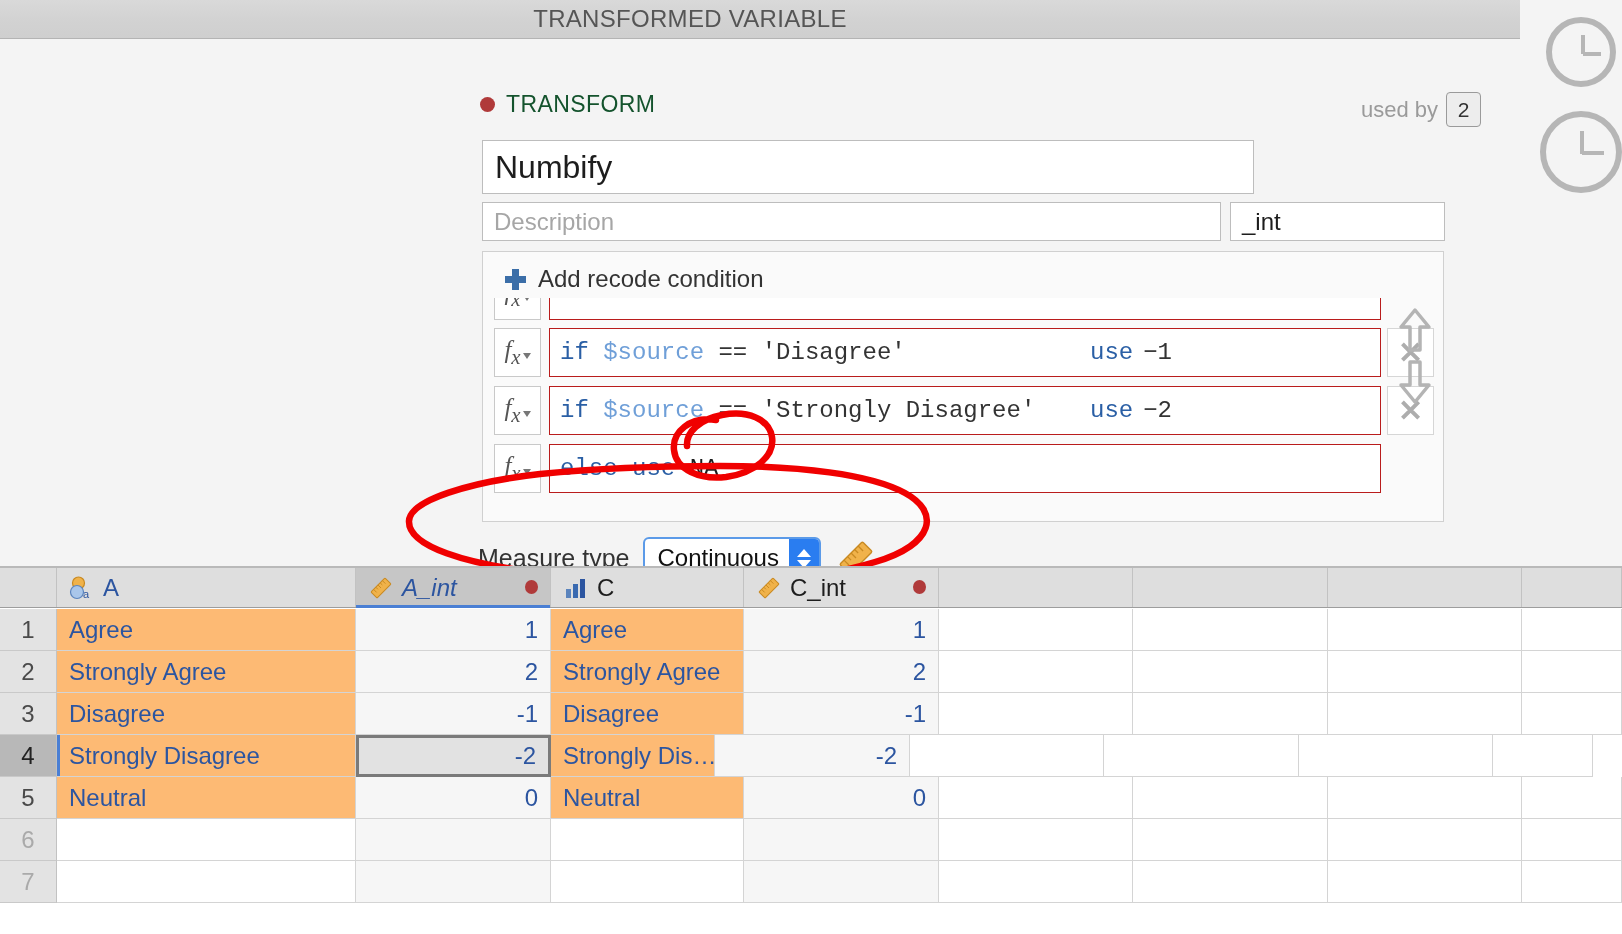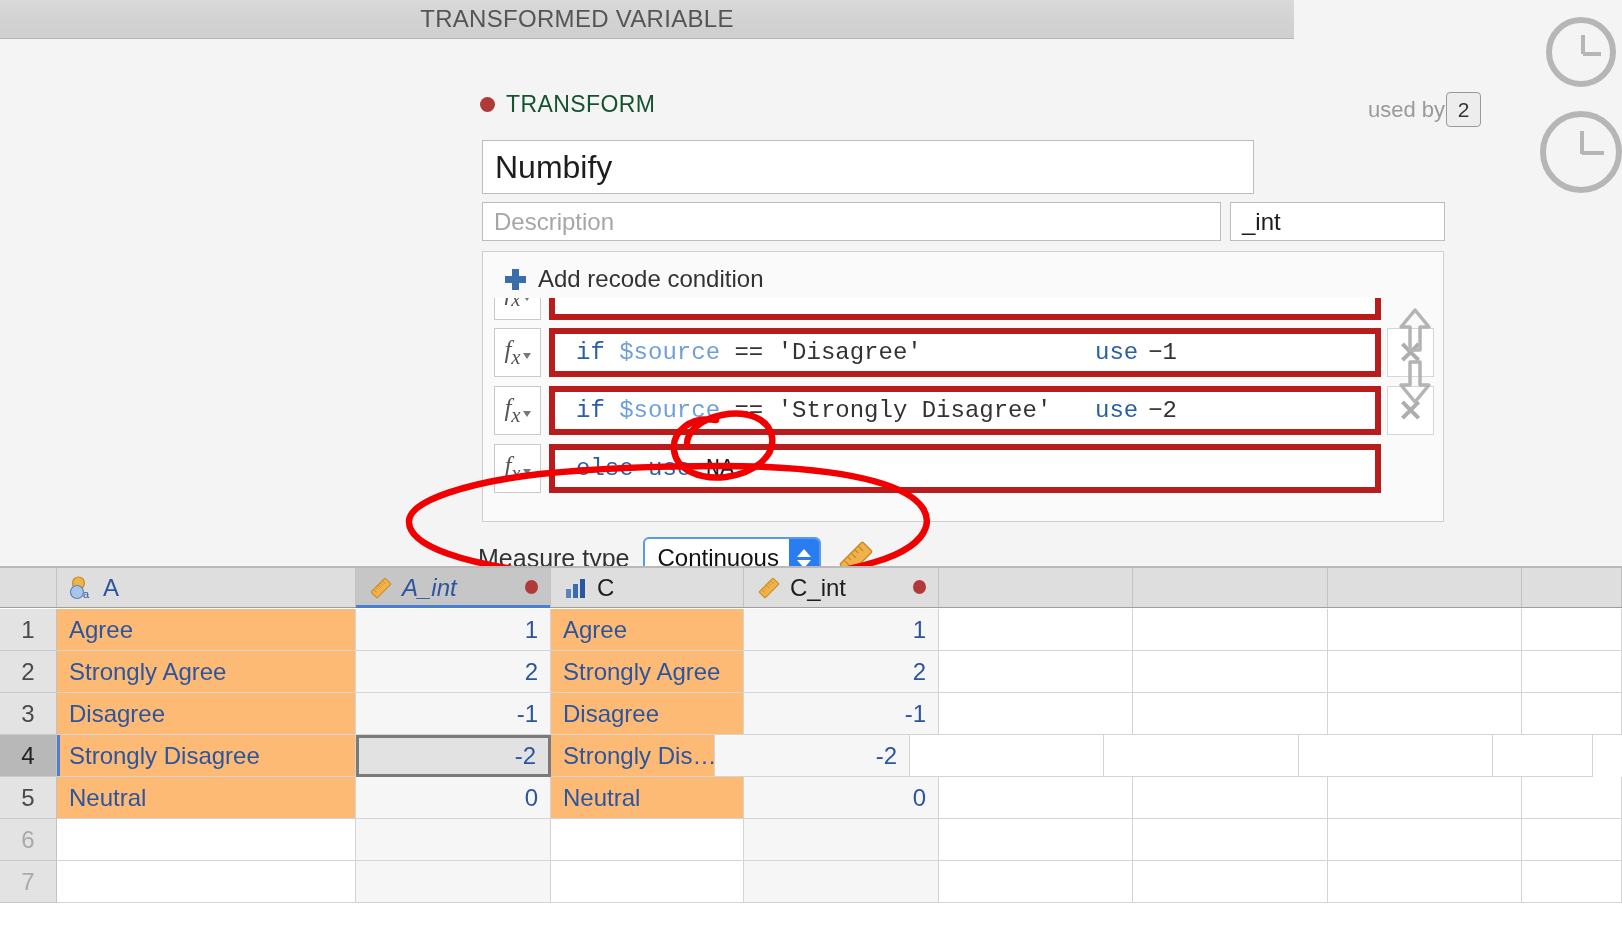--- a/index.html
+++ b/index.html
@@ -6,21 +6,21 @@
   html, body {
     width: 1622px; height: 934px;
     overflow: hidden;
     font-family: "Liberation Sans", sans-serif;
     background: #f4f4f4;
   }
   #root { position: relative; width: 1622px; height: 934px; }
 
   
   .titlebar {
-    position: absolute; left: 0; top: 0; width: 1294px; height: 39px;
+    position: absolute; left: 0; top: 0; width: 1520px; height: 39px;
     background: linear-gradient(to bottom, #d9d9d9 0%, #d2d2d2 55%, #cfcfcf 100%);
     border-bottom: 1px solid #b4b4b4;
   }
   .titlebar .title {
     position: absolute; left: 0; right: 0; top: 5px;
     text-align: center;
     font-size: 24px; color: #555; letter-spacing: 0.3px;
     padding-right: 140px;
   }
 
@@ -45,21 +45,21 @@
   .dot-red {
     width: 15px; height: 15px; border-radius: 50%;
     background: #b03a3a;
   }
   .transform-head .label {
     font-size: 23px; color: #14532d; letter-spacing: 0.4px;
   }
 
   .usedby {
     position: absolute; right: 141px; top: 53px;
-    display: flex; align-items: center; gap: 1px;
+    display: flex; align-items: center; gap: 8px;
   }
   .usedby .txt { font-size: 22px; color: #9a9a9a; }
   .usedby .count {
     display: inline-flex; align-items: center; justify-content: center;
     min-width: 35px; height: 35px; padding: 0 8px;
     border: 1px solid #9a9a9a; border-radius: 4px;
     background: #ededed; color: #333; font-size: 21px;
   }
 
   
@@ -126,25 +126,25 @@
     font-family: "Liberation Serif", serif;
     font-style: italic; font-size: 25px; color: #555;
   }
   .fx-btn .caret {
     width: 0; height: 0; border-left: 4px solid transparent;
     border-right: 4px solid transparent; border-top: 6px solid #777;
     margin-top: 6px;
   }
   .cond-input {
     margin-left: 8px; height: 49px; flex: 1;
-    border: 6px solid #b91c1c; background: #fff;
+    border: 1px solid #b91c1c; background: #fff;
     display: flex; align-items: center;
     font-family: "Liberation Mono", monospace;
     font-size: 24px; position: relative;
-    padding: 0 21px;
+    padding: 0 10px;
   }
   .cond-input .kw { color: #2a5fa5; }
   .cond-input .var { color: #6f9fd8; }
   .cond-input .op { color: #333; }
   .cond-input .str { color: #333; }
   .cond-input .usepart {
     position: absolute; left: 540px; display: flex; gap: 10px;
   }
   .cond-input .na { color: #1d1d1d; }
   .x-btn {

